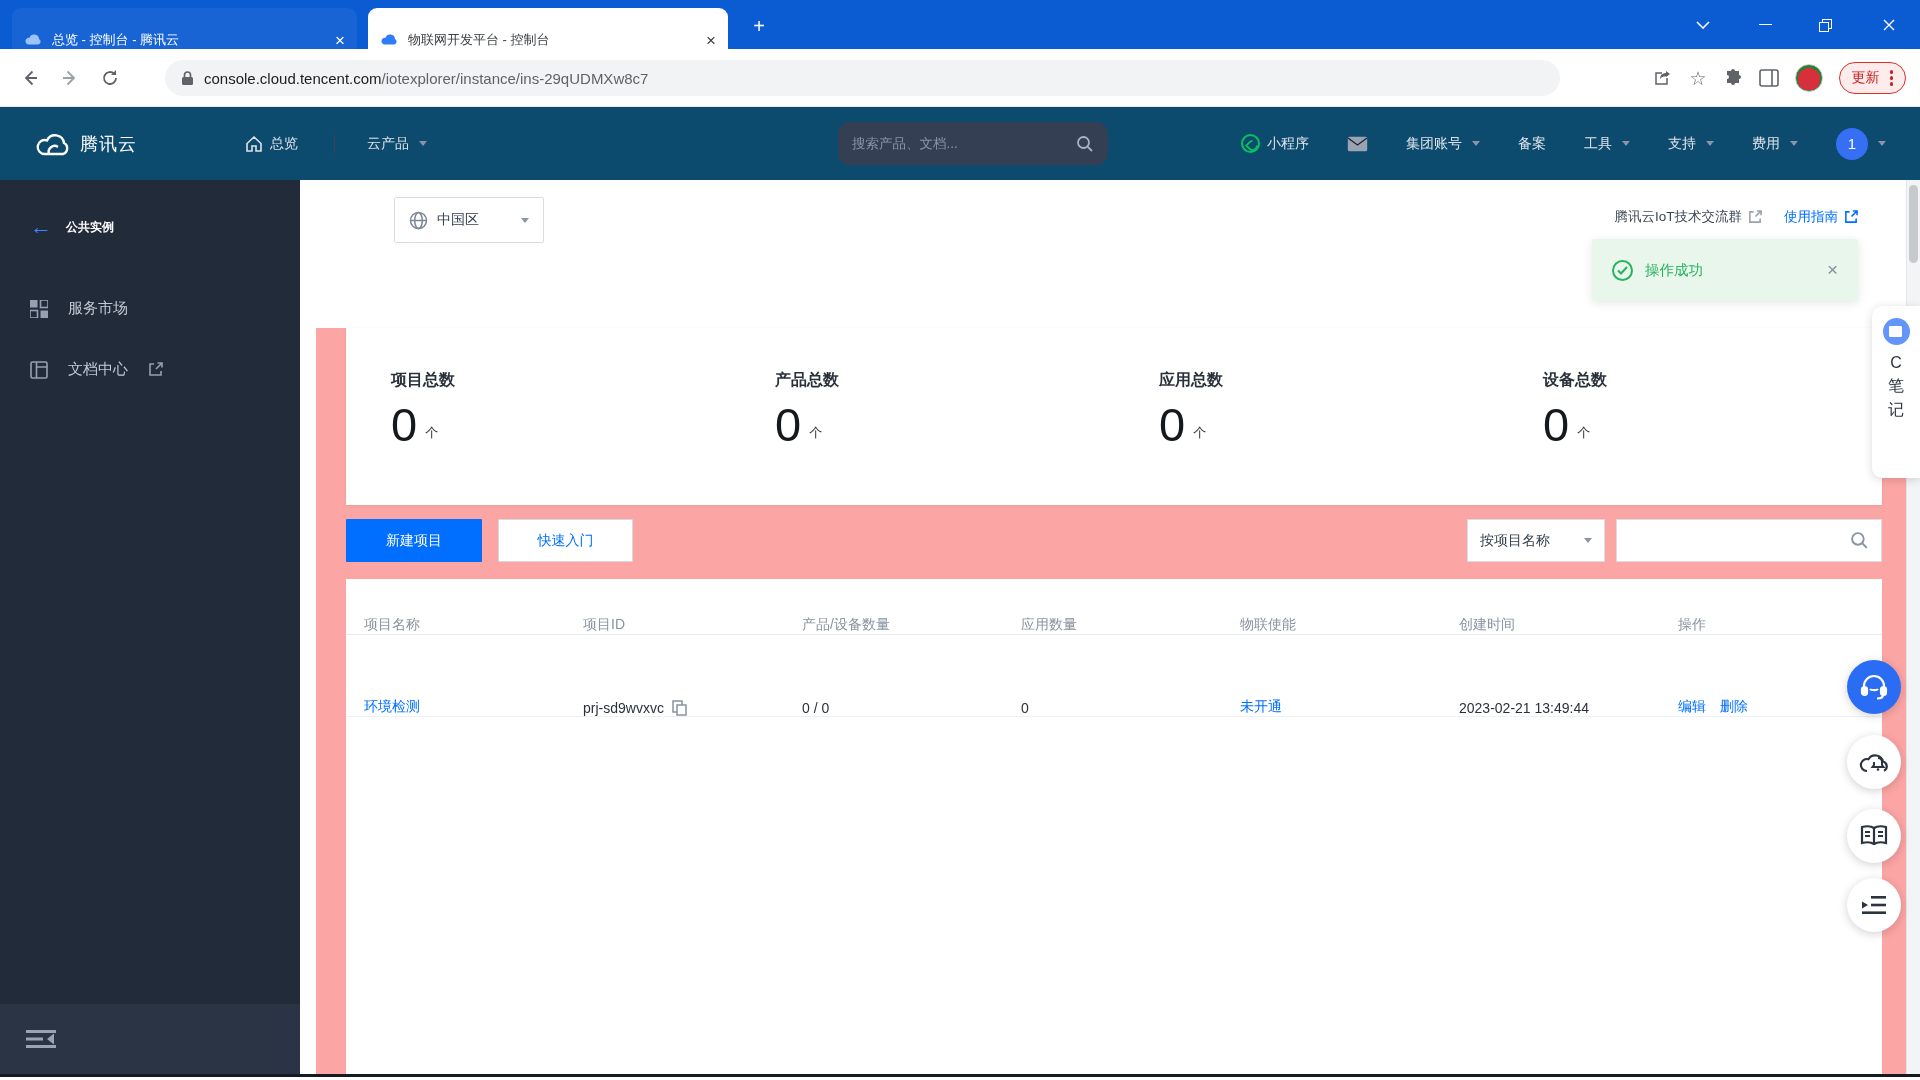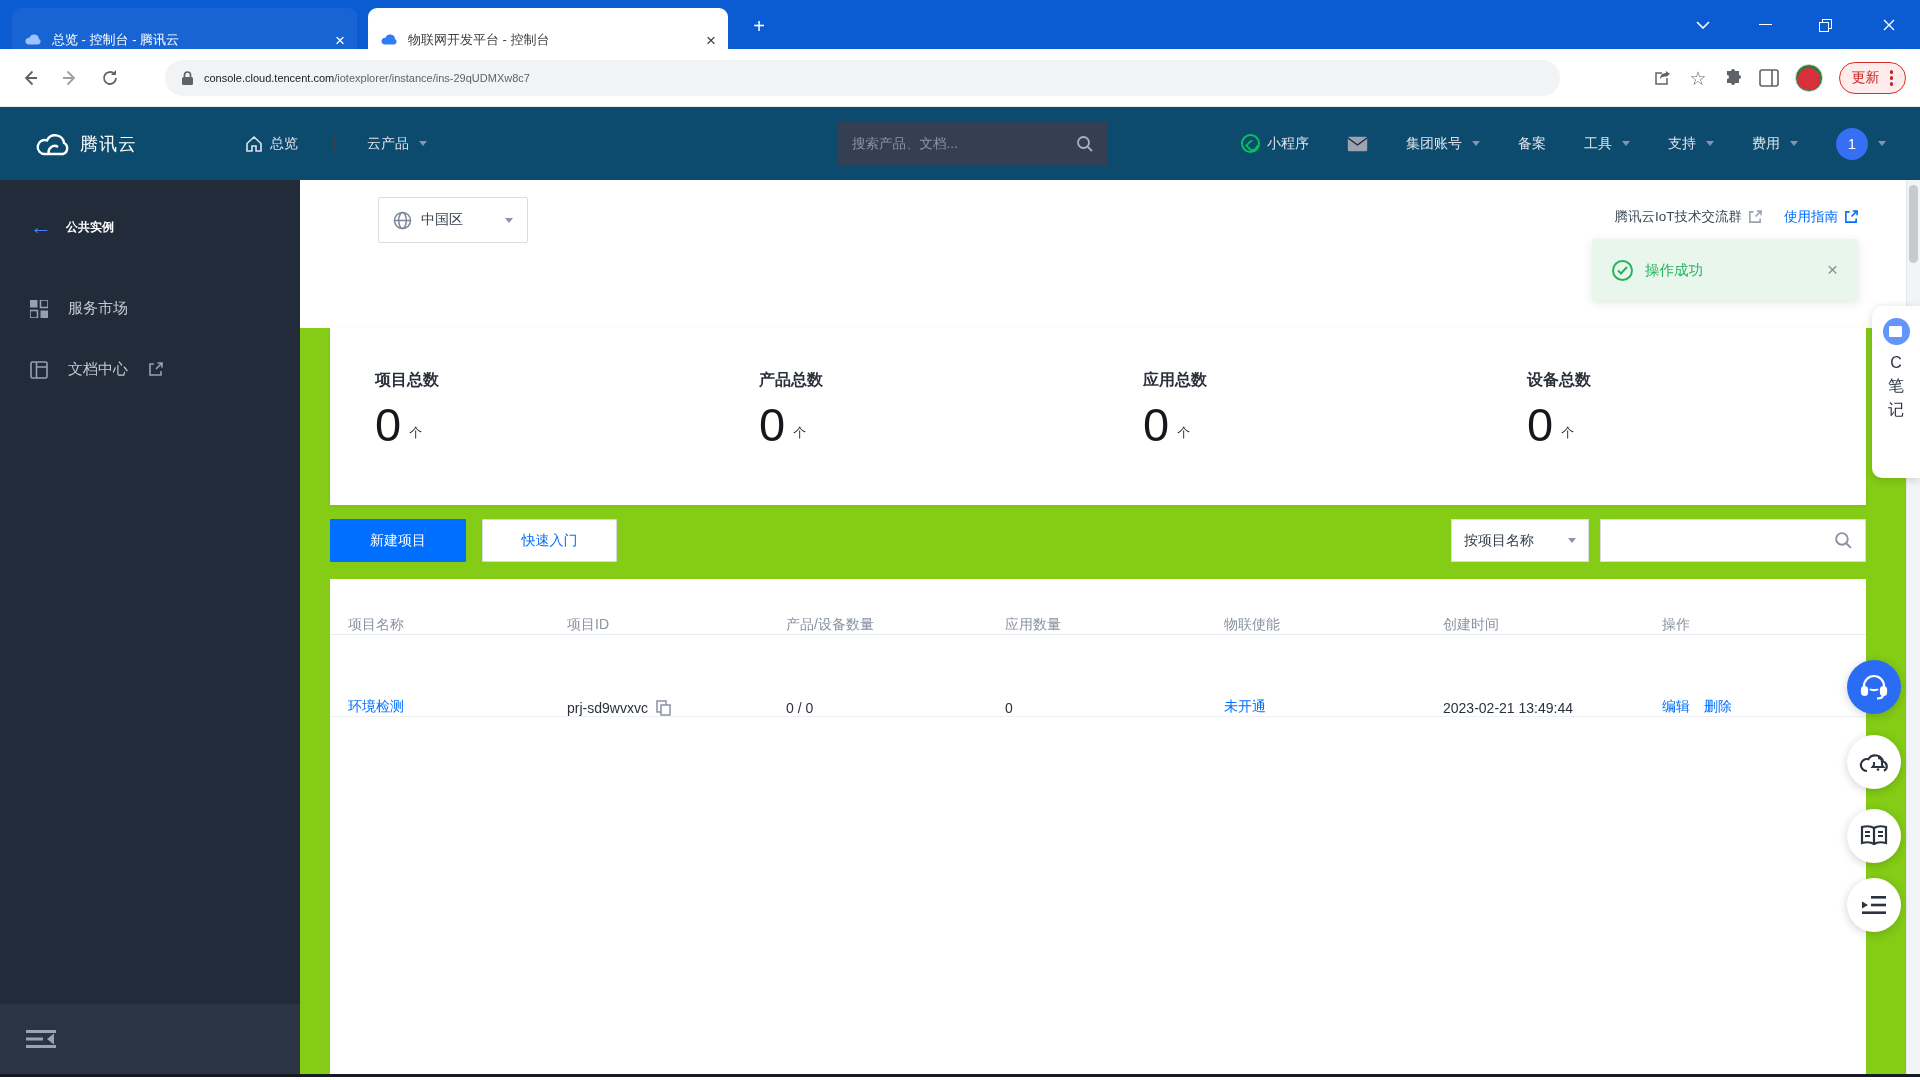--- a/index.html
+++ b/index.html
@@ -19,39 +19,39 @@
   .win-btn { width:62px; height:49px; display:flex; align-items:center; justify-content:center; color:#fff; }
   .min-glyph { width:13px; height:0; border-top:1.6px solid #fff; }
   .restore-glyph { position:relative; width:11px; height:11px; }
   .restore-glyph i { position:absolute; border:1.5px solid #fff; width:10px; height:10px; display:block; }
   .restore-glyph i.b { left:-3px; top:3px; background:#0b5bd3; }
   .restore-glyph i.f { left:0px; top:0px; background:transparent; }
 
   .urlbar { position:relative; width:1920px; height:58px; background:#fff; display:flex; align-items:center; border-bottom:1px solid #e8eaed; }
   .nav-ic { color:#5f6368; margin-left:20px; }
   .url-pill { position:absolute; left:165px; top:11px; width:1395px; height:36px; background:#f1f3f4; border-radius:18px; display:flex; align-items:center; padding:0 16px; }
-  .url-text { font-size:11px; margin-left:10px; white-space:nowrap; }
+  .url-text { font-size:15px; margin-left:10px; white-space:nowrap; }
   .url-host { color:#202124; }
   .url-path { color:#5f6368; }
   .chrome-right { position:absolute; right:0; top:0; height:58px; display:flex; align-items:center; gap:16px; padding-right:14px; }
   .star-glyph { font-size:19px; color:#5f6368; }
   .profile-dot { width:28px; height:28px; border-radius:50%; background:radial-gradient(circle at 50% 55%, #d82f3c 0 58%, #2e7d32 58% 78%, #a5d6a7 78% 100%); border:1px solid #ccc; }
   .update-pill { height:32px; border:1px solid #d93025; background:#fdeceb; border-radius:16px; color:#c5221f; font-size:14px; display:flex; align-items:center; gap:10px; padding:0 12px; }
   .dots3 { display:flex; flex-direction:column; gap:2.5px; }
   .dots3 i { width:3.5px; height:3.5px; border-radius:50%; background:#c5221f; display:block; }
 
   
   .sitenav { position:relative; width:1920px; height:73px; background:#0c4a6e; display:flex; align-items:center; color:#dfe3ea; font-size:14px; }
   .brand { display:flex; align-items:center; margin-left:36px; }
   .brand-name { color:#fff; font-size:18px; margin-left:10px; letter-spacing:1px; }
   .nav-item { display:flex; align-items:center; gap:7px; color:#dfe3ea; cursor:pointer; }
   .nav-overview { margin-left:108px; }
   .nav-divider { width:1px; height:20px; background:#3a4356; margin:0 32px 0 36px; }
   .caret { width:0; height:0; border-left:4.5px solid transparent; border-right:4.5px solid transparent; border-top:5.5px solid #8b93a6; margin-left:3px; }
-  .nav-search { position:absolute; left:838px; top:15px; width:270px; height:43px; background:#353f54; border-radius:0; display:flex; align-items:center; padding:0 14px; }
+  .nav-search { position:absolute; left:838px; top:15px; width:270px; height:43px; background:#353f54; border-radius:12px; display:flex; align-items:center; padding:0 14px; }
   .nav-search-ph { color:#8b93a6; font-size:13.5px; flex:1; }
   .nav-right { position:absolute; right:0; top:0; height:73px; display:flex; align-items:center; gap:38px; padding-right:34px; }
   .mp-ico { width:19px; height:19px; border-radius:50%; border:2px solid #07c160; position:relative; }
   .mp-ico::after { content:""; position:absolute; left:4px; top:4px; width:7px; height:7px; border:2px solid #07c160; border-radius:50% 50% 50% 0; border-top-color:transparent; transform:rotate(45deg); }
   .avatar-1 { width:32px; height:32px; border-radius:50%; background:#366ef4; color:#fff; font-size:15px; display:flex; align-items:center; justify-content:center; }
 
   
   .app { position:relative; width:1920px; height:897px; display:flex; }
   .window-bottom-edge { position:absolute; left:0; bottom:0; width:1920px; height:3px; background:#151a23; z-index:60; }
 
@@ -61,21 +61,21 @@
   .sb-back { color:#3f83ff; font-size:22px; line-height:1; margin-right:14px; cursor:pointer; }
   .sb-title { color:#fff; font-size:12px; font-weight:bold; }
   .sb-items { margin-top:16px; }
   .sb-item { height:61px; display:flex; align-items:center; padding-left:30px; color:#c3c9d4; font-size:15px; gap:20px; cursor:pointer; }
   .sb-item.active { background:#1a6dff; color:#fff; }
   .sb-item .sb-ic { color:#96a0b0; }
   .sb-item.active .sb-ic { color:#fff; }
   .sb-foot { position:absolute; left:0; bottom:3px; width:100%; height:70px; background:#2a3444; display:flex; align-items:center; padding-left:26px; }
 
   
-  .main { position:relative; flex:1 1 auto; background:#84cc16; height:100%; overflow:hidden; }
+  .main { position:relative; flex:1 1 auto; background:#fca5a5; height:100%; overflow:hidden;margin-left:16px; }
   .headerband { position:absolute; left:0; top:0; width:100%; height:148px; background:#fff; }
   .region-box { position:absolute; left:78px; top:17px; width:150px; height:46px; border:1px solid #d8dce3; border-radius:2px; background:#fff; display:flex; align-items:center; padding:0 14px; gap:9px; cursor:pointer; }
   .region-label { font-size:14px; color:#36404e; flex:1; }
   .head-links { position:absolute; right:62px; top:28px; display:flex; align-items:center; gap:22px; font-size:13.5px; }
   .hl { display:flex; align-items:center; gap:6px; cursor:pointer; }
   .hl.gray { color:#3c4654; }
   .hl.blue { color:#006eff; }
   .tabsrow { position:absolute; left:30px; top:80px; display:flex; gap:62px; }
   .ptab { font-size:16px; padding-bottom:16px; position:relative; color:#4a5261; cursor:pointer; }
   .ptab.active { color:#15181d; font-weight:bold; min-width:114px; }

